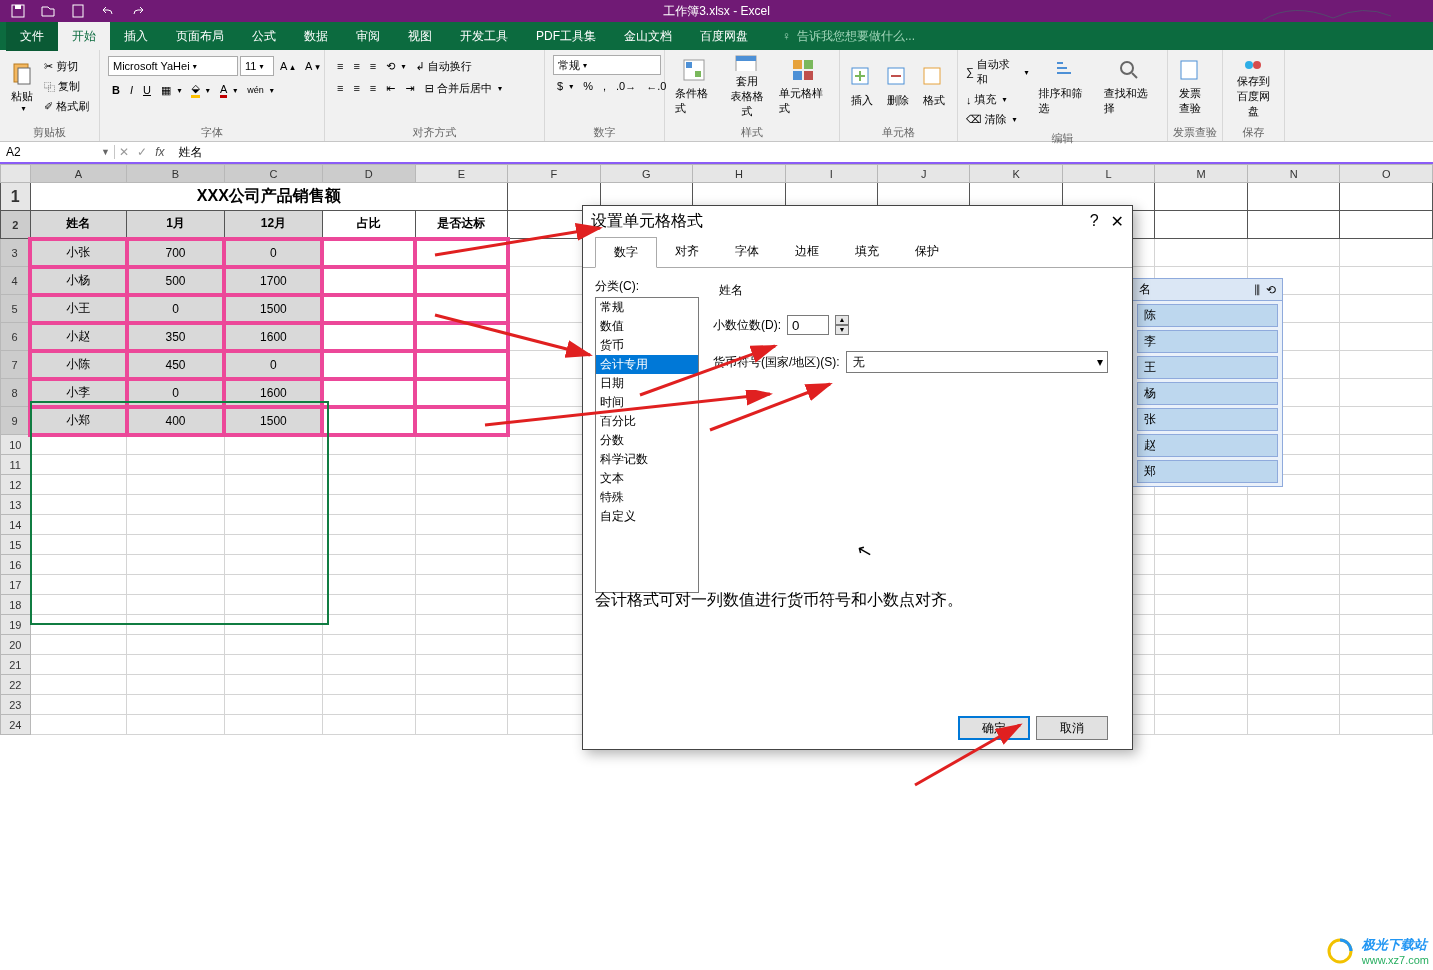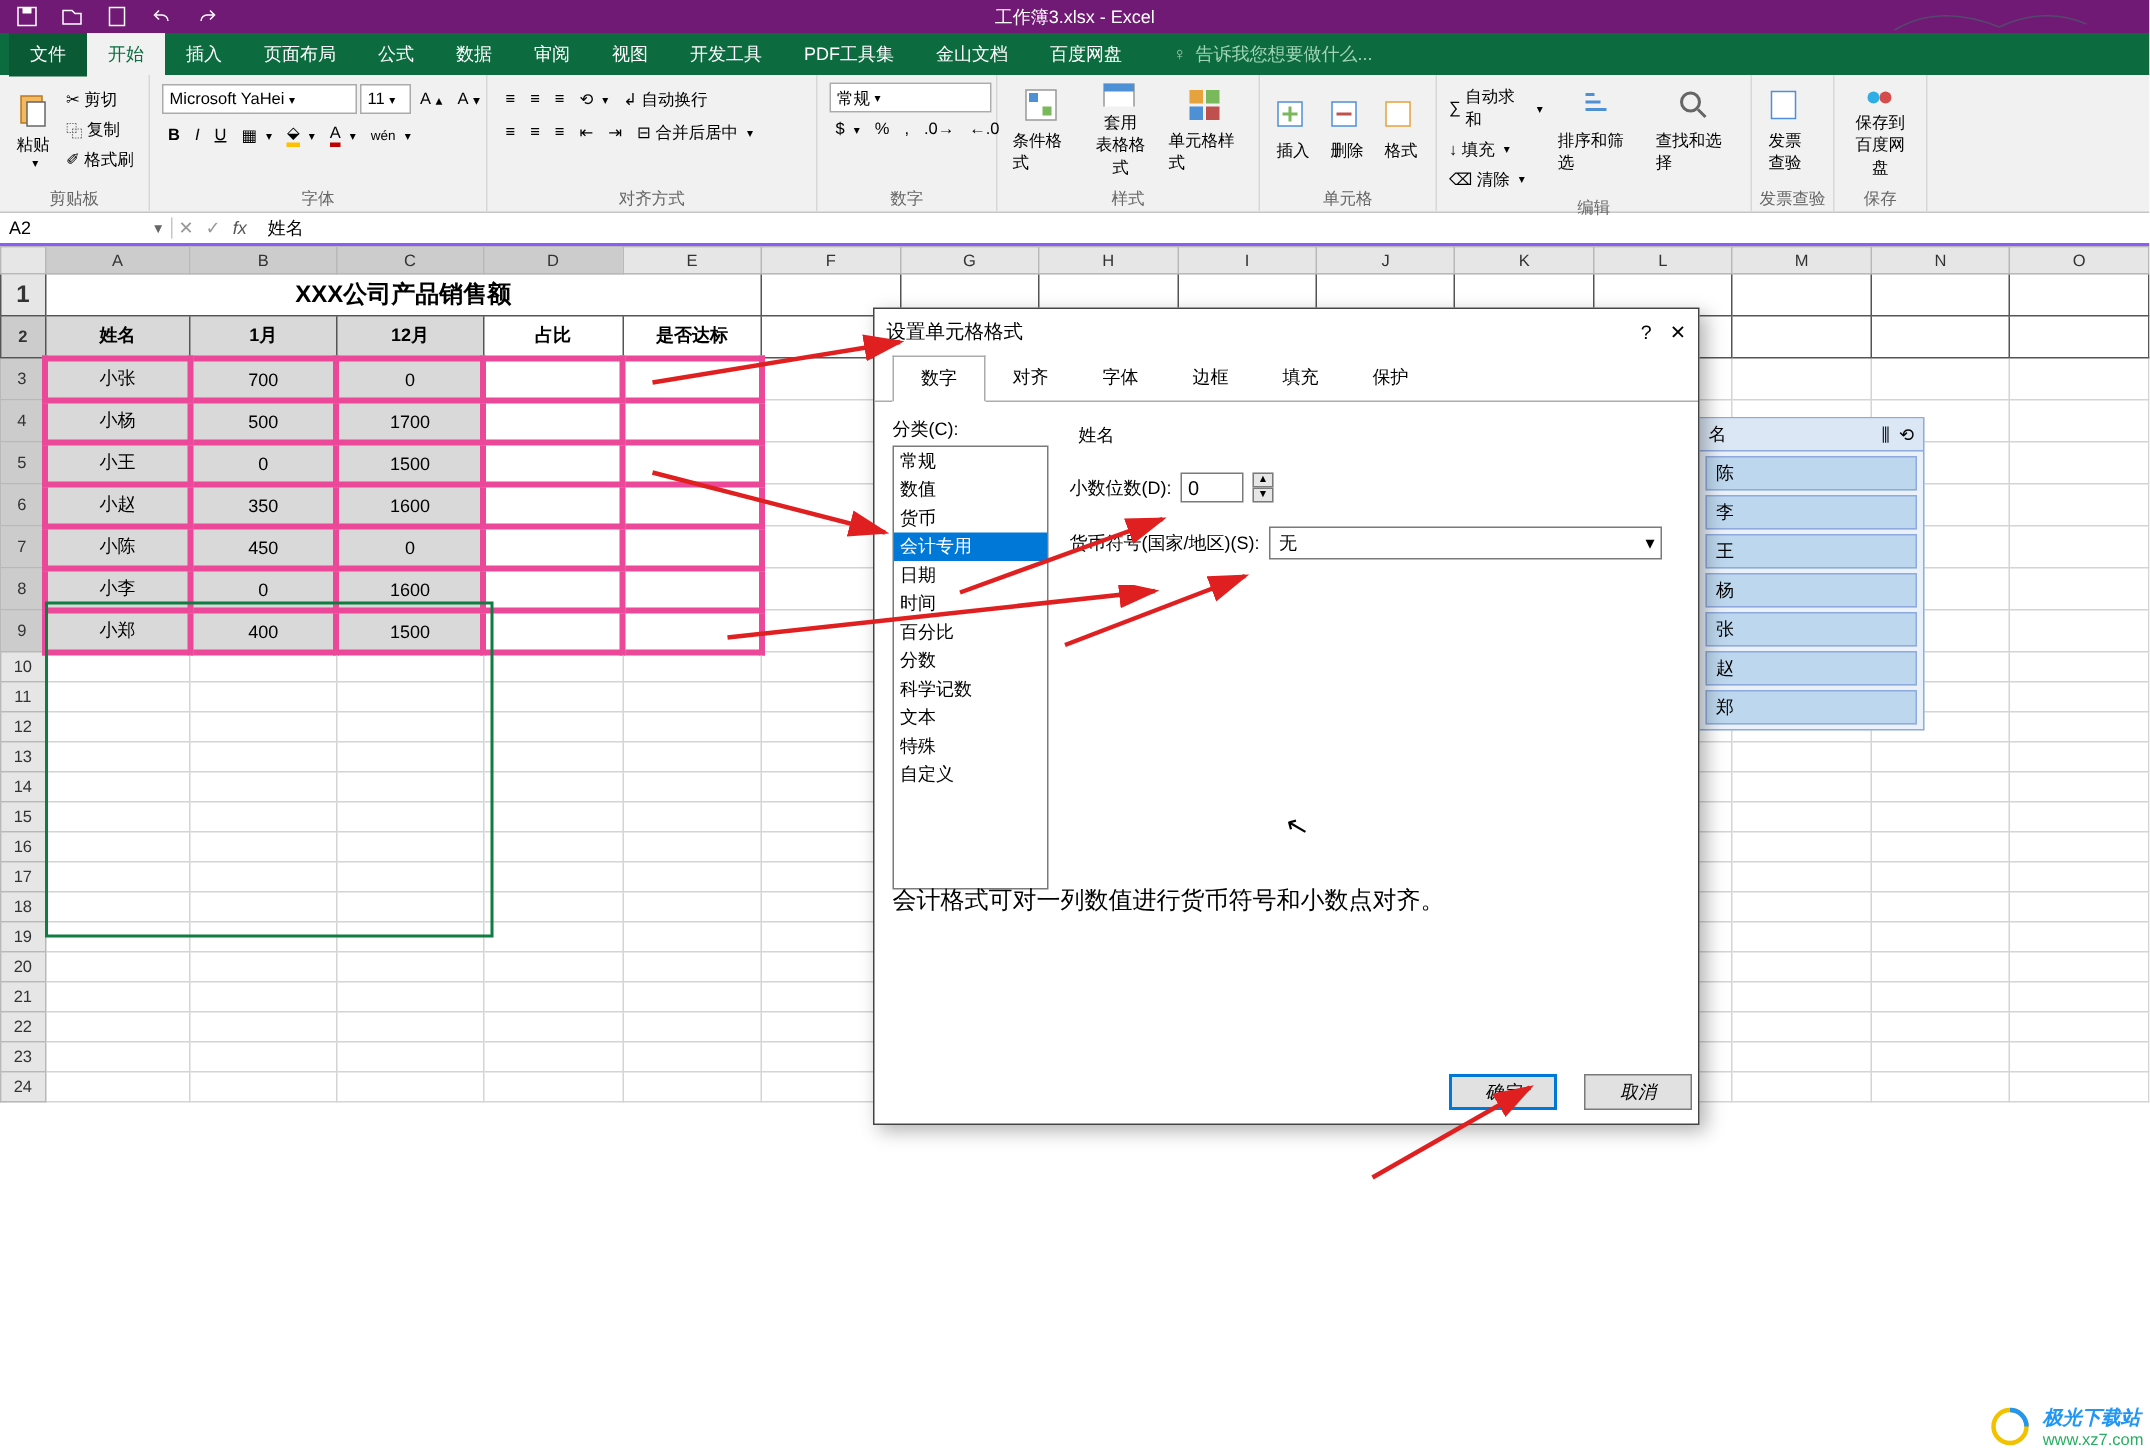--- a/index.html
+++ b/index.html
@@ -52,41 +52,41 @@
 td.cell { border: 1px solid #d4d4d4; height: 28px; text-align: center; font-size: 12px; }
 tr.r0 td.cell { height: 20px; }
 td.data-col { background: #d9d9d9; border: 1px solid #555; }
 td.data-border { border: 4px solid #ec4899; }
 .title-row td { font-weight: bold; font-size: 16px; border: 1px solid #555; }
 .header-row td { font-weight: bold; border: 1px solid #555; }
 .sel-outline { position: absolute; border: 2px solid #107c41; pointer-events: none; }
 
 
 .dialog { position: absolute; left: 582px; top: 205px; width: 551px; height: 545px; background: #fff; border: 1px solid #444; box-shadow: 4px 4px 12px rgba(0,0,0,0.3); display: flex; flex-direction: column; z-index: 10; }
-.dlg-title { height: 30px; display: flex; align-items: center; justify-content: space-between; padding: 0 8px; font-size: 13px; }
+.dlg-title { height: 30px; display: flex; align-items: center; justify-content: space-between; padding: 0 8px; font-size: 16px; }
 .dlg-title .icons { display: flex; gap: 12px; }
 .dlg-tabs { display: flex; padding: 0 12px; border-bottom: 1px solid #ababab; }
 .dlg-tab { padding: 6px 18px; cursor: pointer; position: relative; top: 1px; }
 .dlg-tab.active { border: 1px solid #ababab; border-bottom: 1px solid #fff; background: #fff; }
 .dlg-body { flex: 1; padding: 10px 12px; position: relative; }
 .category-label { margin-bottom: 2px; }
 .category-list { width: 104px; height: 296px; border: 1px solid #7a7a7a; overflow: auto; background: #fff; }
 .category-list .item { padding: 1px 4px; cursor: pointer; }
 .category-list .item.sel { background: #0078d7; color: #fff; }
 .right-pane { position: absolute; left: 130px; top: 10px; width: 395px; }
 .sample-box { border: 0; margin-bottom: 14px; }
 .sample-label { margin-bottom: 6px; }
 .sample-val { padding-left: 6px; margin-top: 4px; }
 .field-row { display: flex; align-items: center; gap: 6px; margin-top: 16px; }
 .spin-input { border: 1px solid #7a7a7a; width: 42px; height: 20px; padding-left: 4px; }
 .spin-btns { display: flex; flex-direction: column; }
 .spin-btns div { width: 14px; height: 10px; border: 1px solid #7a7a7a; background: #e6e6e6; font-size: 7px; text-align: center; line-height: 8px; cursor: pointer; }
 .currency-select { border: 1px solid #7a7a7a; height: 22px; flex: 1; padding-left: 6px; background: #fff; display: flex; align-items: center; justify-content: space-between; padding-right: 4px; }
 .dlg-desc { position: absolute; bottom: 96px; left: 12px; font-size: 16px; }
-.dlg-btns { height: 42px; display: flex; justify-content: flex-end; align-items: center; gap: 18px; padding-right: 4px; font-style: italic; }
+.dlg-btns { height: 42px; display: flex; justify-content: flex-end; align-items: center; gap: 6px; padding-right: 24px; }
 .dlg-btn { width: 72px; height: 24px; border: 1px solid #7a7a7a; background: #e1e1e1; cursor: pointer; display: flex; align-items: center; justify-content: center; }
 .dlg-btn.primary { border: 2px solid #0078d7; }
 
 
 .filter-panel { position: absolute; left: 1132px; top: 278px; width: 151px; border: 1px solid #8faadc; background: #eaf1fa; z-index: 5; }
 .filter-header { height: 22px; display: flex; align-items: center; justify-content: space-between; padding: 0 6px; border-bottom: 1px solid #8faadc; background: #dbe7f5; }
 .filter-item { margin: 3px 4px; padding: 2px 6px; background: #bdd7ee; border: 1px solid #8faadc; cursor: pointer; }
 
 
 .arrow { position: absolute; z-index: 20; pointer-events: none; }

